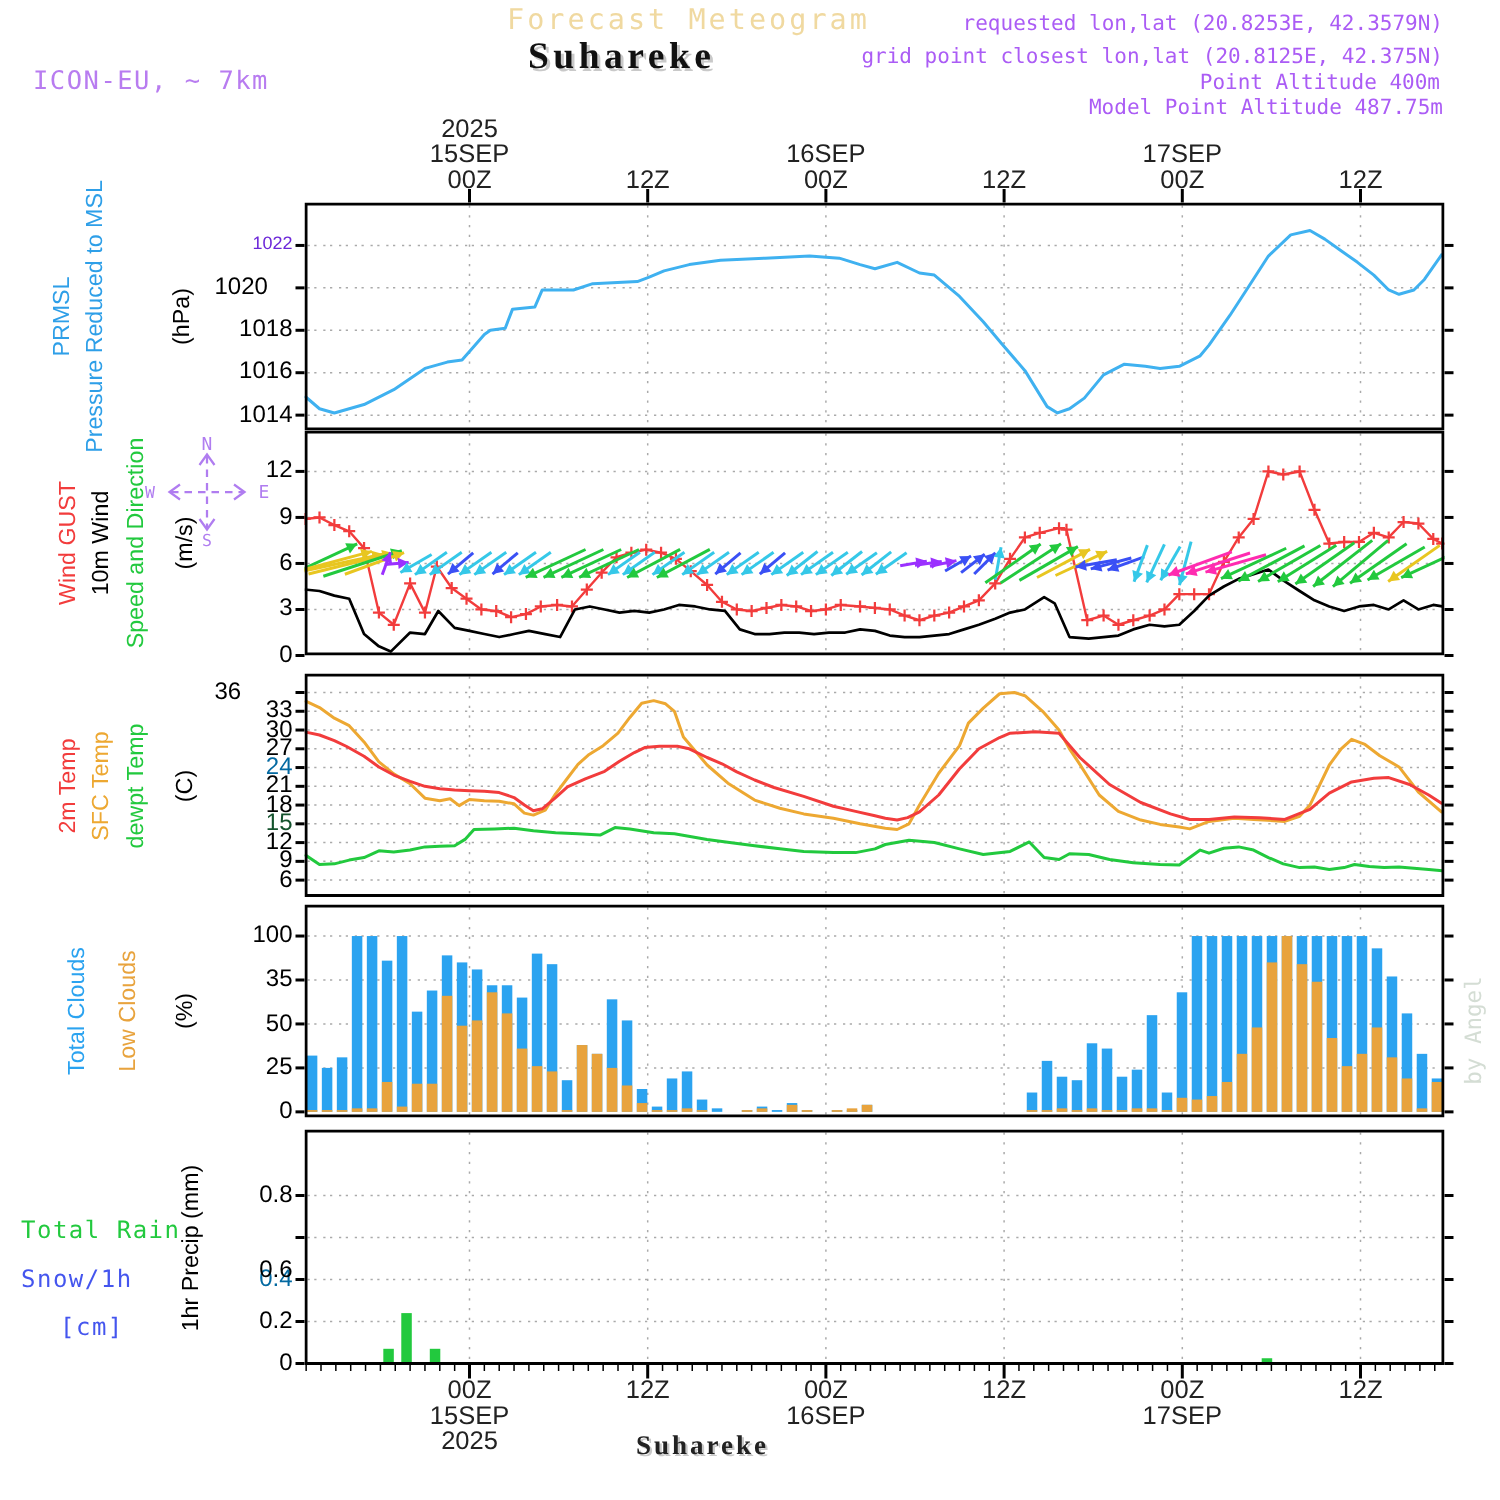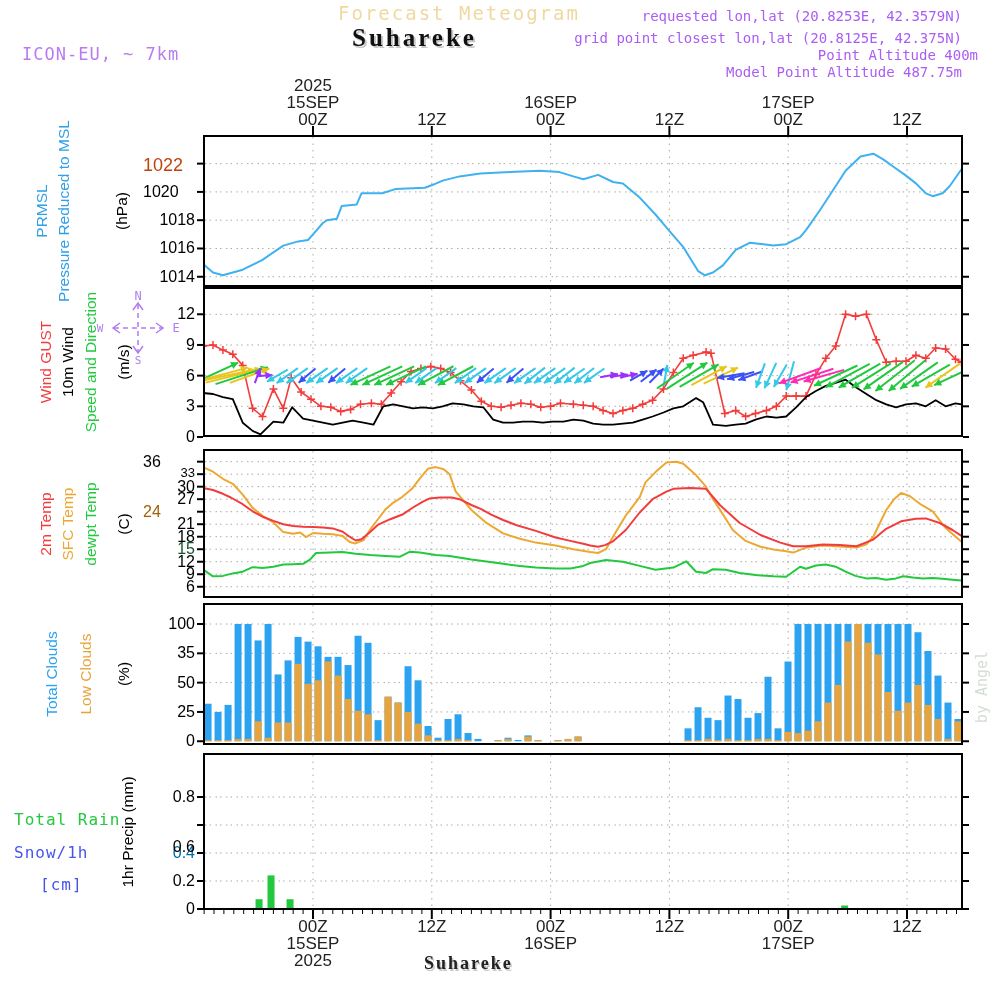--- a/index.html
+++ b/index.html
@@ -15,21 +15,21 @@
 </head>
 <body>
 
 <div id="page">
 
   <div class="abs mono" style="left:338px;top:2px;font-size:19px;letter-spacing:2px;color:#f0d9a0;">Forecast Meteogram</div>
   <div class="abs serif" style="left:352px;top:24px;font-size:25px;font-weight:bold;letter-spacing:3px;color:#111;text-shadow:2px 2px 0 #c9c9c9;">Suhareke</div>
   <div class="abs mono" style="left:22px;top:44px;font-size:17px;letter-spacing:1px;color:#b87cf0;">ICON-EU, ~ 7km</div>
   <div class="abs mono" style="right:38px;top:8px;font-size:14px;color:#ab5cf5;">requested lon,lat (20.8253E, 42.3579N)</div>
   <div class="abs mono" style="right:38px;top:30px;font-size:14px;color:#ab5cf5;">grid point closest lon,lat (20.8125E, 42.375N)</div>
-  <div class="abs mono" style="right:22px;top:47px;font-size:14px;color:#ab5cf5;">Point Altitude 400m</div>
+  <div class="abs mono" style="right:40px;top:47px;font-size:14px;color:#ab5cf5;">Point Altitude 400m</div>
   <div class="abs mono" style="right:38px;top:64px;font-size:14px;color:#ab5cf5;">Model Point Altitude 487.75m</div>
 
   <div class="abs mono rot" style="left:982px;top:687px;font-size:15px;color:#d4ddd4;">by Angel</div>
 
   <div class="abs serif" style="left:424px;top:953px;font-size:18px;font-weight:bold;letter-spacing:2px;color:#222;text-shadow:1.5px 1.5px 0 #c9c9c9;">Suhareke</div>
 
   <div class="abs mono" style="left:14px;top:810px;font-size:16px;letter-spacing:1px;color:#22c93e;">Total  Rain</div>
   <div class="abs mono" style="left:14px;top:843px;font-size:16px;letter-spacing:1px;color:#4455ee;">Snow/1h</div>
   <div class="abs mono" style="left:40px;top:875px;font-size:16px;letter-spacing:1px;color:#4455ee;">[cm]</div>
 
@@ -45,21 +45,21 @@
       <line x1="2" y1="85.1919191919197" x2="758" y2="85.1919191919197" stroke="#aaa" stroke-width="1" stroke-dasharray="1.5 3 1.5 4.5"></line>
       <line x1="2" y1="56.90909090909135" x2="758" y2="56.90909090909135" stroke="#aaa" stroke-width="1" stroke-dasharray="1.5 3 1.5 4.5"></line>
       <line x1="2" y1="28.626262626263" x2="758" y2="28.626262626263" stroke="#aaa" stroke-width="1" stroke-dasharray="1.5 3 1.5 4.5"></line>
       <polyline points="0.1,129.0 10.0,137.5 19.9,140.3 39.7,134.7 59.5,124.8 80.3,110.6 95.2,106.4 105.0,105.0 110.0,99.3 119.9,88.0 123.9,85.2 133.8,83.8 138.7,71.1 153.6,69.6 158.5,58.3 179.3,58.3 192.2,54.1 221.9,52.7 229.8,49.8 239.7,45.6 256.5,41.4 277.3,38.5 307.0,37.1 336.7,35.7 356.5,37.1 370.4,41.4 380.3,44.2 395.1,39.9 410.0,47.0 419.9,48.4 436.7,62.6 452.5,79.5 464.4,93.7 480.3,112.1 495.1,136.1 502.0,140.3 510.0,137.5 519.9,130.4 532.7,114.9 546.6,107.8 560.5,109.2 570.4,110.6 583.2,109.2 597.1,102.2 603.0,95.1 616.9,75.3 629.8,55.5 642.6,35.7 657.5,21.6 670.3,18.7 680.2,24.4 690.1,31.5 702.0,39.9 712.9,48.4 722.8,58.3 729.7,61.2 739.6,58.3 746.6,51.3 758.5,34.3" fill="none" stroke="#3fb1f0" stroke-width="2" stroke-linejoin="round"></polyline>
       <rect x="1" y="1" width="758" height="150" fill="none" stroke="#000" stroke-width="2"></rect>
     </svg>
     <div class="abs" style="left: 143px; top: 267.758px; width: 52px; text-align: right; font-size: 16px; color: rgb(0, 0, 0);">1014</div>
     <div class="abs" style="left: 143px; top: 239.475px; width: 52px; text-align: right; font-size: 16px; color: rgb(0, 0, 0);">1016</div>
     <div class="abs" style="left: 143px; top: 211.192px; width: 52px; text-align: right; font-size: 16px; color: rgb(0, 0, 0);">1018</div>
     <div class="abs" style="left: 143px; top: 182.909px; width: 52px; text-align: left; font-size: 16px; color: rgb(0, 0, 0);">1020</div>
-    <div class="abs" style="left: 143px; top: 154.626px; width: 52px; text-align: left; font-size: 18px; color: #c2410c;">1022</div>
+    <div class="abs" style="left: 143px; top: 154.626px; width: 52px; text-align: right; font-size: 12px; color: #6d28d9;">1022</div>
     <div class="abs rot" style="left: 42px; top: 211px; font-size: 15.5px; color: rgb(46, 159, 232);">PRMSL</div>
     <div class="abs rot" style="left: 64px; top: 211px; font-size: 15.5px; color: rgb(46, 159, 232);">Pressure Reduced to MSL</div>
     <div class="abs rot" style="left: 122px; top: 211px; font-size: 15.5px; color: rgb(0, 0, 0);">(hPa)</div>
     <svg width="760" height="150" style="left:203px;top:287px;">
       <line x1="110" y1="2" x2="110" y2="148" stroke="#aaa" stroke-width="1" stroke-dasharray="1.5 5"></line>
       <line x1="228.8" y1="2" x2="228.8" y2="148" stroke="#aaa" stroke-width="1" stroke-dasharray="1.5 5"></line>
       <line x1="347.6" y1="2" x2="347.6" y2="148" stroke="#aaa" stroke-width="1" stroke-dasharray="1.5 5"></line>
       <line x1="466.40000000000003" y1="2" x2="466.40000000000003" y2="148" stroke="#aaa" stroke-width="1" stroke-dasharray="1.5 5"></line>
       <line x1="585.2" y1="2" x2="585.2" y2="148" stroke="#aaa" stroke-width="1" stroke-dasharray="1.5 5"></line>
       <line x1="704" y1="2" x2="704" y2="148" stroke="#aaa" stroke-width="1" stroke-dasharray="1.5 5"></line>
@@ -471,24 +471,24 @@
       <polyline points="0.1,38.9 10.0,41.0 19.9,44.8 27.8,48.5 39.7,55.2 49.6,62.3 59.5,67.7 70.4,71.9 80.3,75.2 90.2,76.9 100.1,77.7 110.0,78.1 119.9,78.5 129.8,79.4 139.7,82.7 146.6,87.7 152.6,91.5 158.5,90.2 167.4,82.7 175.3,75.6 187.2,70.2 200.1,65.2 210.0,58.5 219.9,52.7 226.8,49.4 236.7,48.5 248.6,48.5 256.5,50.2 268.4,56.0 278.3,60.2 288.2,65.6 300.1,71.0 313.0,76.0 332.8,81.9 352.6,88.5 367.4,91.9 380.3,94.8 387.2,96.5 395.1,97.7 402.1,96.1 410.0,92.3 422.8,81.0 436.7,63.5 449.6,50.2 463.4,42.7 470.4,39.8 487.2,38.9 503.0,39.8 516.9,56.0 536.7,74.0 557.5,86.0 577.3,93.6 590.2,97.3 603.0,97.3 619.9,95.6 636.7,96.1 653.5,97.3 670.3,90.6 683.2,79.8 698.1,72.3 712.9,69.8 722.8,69.4 736.7,74.0 749.5,81.0 758.5,86.9" fill="none" stroke="#f23c3c" stroke-width="2" stroke-linejoin="round"></polyline>
       <polyline points="0.1,120.7 10.0,127.3 19.9,126.9 29.8,124.4 39.7,122.7 49.6,118.2 59.5,119.0 70.4,117.7 80.3,115.6 90.2,115.2 100.1,114.8 107.0,110.6 113.0,104.0 126.8,103.6 139.7,103.1 152.6,104.8 167.4,106.1 182.3,106.9 197.1,107.7 207.0,102.7 216.9,103.6 232.8,106.1 246.6,106.9 268.4,110.6 287.2,113.1 300.1,114.8 316.9,116.9 332.8,118.6 352.6,119.4 367.4,119.4 380.3,116.9 387.2,114.0 403.0,111.1 419.9,112.7 436.7,116.9 452.5,120.7 470.4,118.6 483.2,112.3 493.1,122.7 503.0,124.0 510.0,120.2 522.8,120.7 536.7,124.0 552.5,126.1 570.4,127.3 583.2,127.7 597.1,117.7 603.0,119.8 612.9,116.5 622.8,115.6 632.7,117.7 642.6,122.7 652.5,126.9 663.4,129.4 673.3,129.0 683.2,130.7 693.1,129.4 700.0,127.3 709.9,128.6 719.8,129.4 729.7,129.0 739.6,129.8 749.5,130.7 758.5,131.5" fill="none" stroke="#22c93e" stroke-width="2" stroke-linejoin="round"></polyline>
       <rect x="1" y="1" width="758" height="147" fill="none" stroke="#000" stroke-width="2"></rect>
     </svg>
     <div class="abs" style="left: 143px; top: 577.746px; width: 52px; text-align: right; font-size: 16px; color: rgb(0, 0, 0);">6</div>
     <div class="abs" style="left: 143px; top: 565.239px; width: 52px; text-align: right; font-size: 16px; color: rgb(0, 0, 0);">9</div>
     <div class="abs" style="left: 143px; top: 552.731px; width: 52px; text-align: right; font-size: 16px; color: rgb(0, 0, 0);">12</div>
     <div class="abs" style="left: 143px; top: 540.224px; width: 52px; text-align: right; font-size: 16px; color: #14532d;">15</div>
     <div class="abs" style="left: 143px; top: 527.716px; width: 52px; text-align: right; font-size: 16px; color: rgb(0, 0, 0);">18</div>
     <div class="abs" style="left: 143px; top: 515.208px; width: 52px; text-align: right; font-size: 16px; color: rgb(0, 0, 0);">21</div>
-    <div class="abs" style="left: 143px; top: 502.701px; width: 52px; font-size: 16px; color: #a16207;">24</div>
+    <div class="abs" style="left: 143px; top: 502.701px; width: 52px; text-align: right; font-size: 16px; color: #0369a1;">24</div>
     <div class="abs" style="left: 143px; top: 490.193px; width: 52px; text-align: right; font-size: 16px; color: rgb(0, 0, 0);">27</div>
     <div class="abs" style="left: 143px; top: 477.686px; width: 52px; text-align: right; font-size: 16px; color: rgb(0, 0, 0);">30</div>
-    <div class="abs" style="left: 143px; top: 465.178px; width: 52px; text-align: right; font-size: 13px; color: rgb(0, 0, 0);">33</div>
+    <div class="abs" style="left: 143px; top: 465.178px; width: 52px; text-align: right; font-size: 16px; color: rgb(0, 0, 0);">33</div>
     <div class="abs" style="left: 143px; top: 452.671px; width: 52px; text-align: left; font-size: 16px; color: rgb(0, 0, 0);">36</div>
     <div class="abs rot" style="left: 46px; top: 523.5px; font-size: 15.5px; color: rgb(242, 60, 60);">2m Temp</div>
     <div class="abs rot" style="left: 68px; top: 523.5px; font-size: 15.5px; color: rgb(237, 168, 50);">SFC Temp</div>
     <div class="abs rot" style="left: 91px; top: 523.5px; font-size: 15.5px; color: rgb(34, 201, 62);">dewpt Temp</div>
     <div class="abs rot" style="left: 124px; top: 523.5px; font-size: 15.5px; color: rgb(0, 0, 0);">(C)</div>
     <svg width="760" height="142" style="left:203px;top:603px;">
       <line x1="110" y1="2" x2="110" y2="140" stroke="#aaa" stroke-width="1" stroke-dasharray="1.5 5"></line>
       <line x1="228.8" y1="2" x2="228.8" y2="140" stroke="#aaa" stroke-width="1" stroke-dasharray="1.5 5"></line>
       <line x1="347.6" y1="2" x2="347.6" y2="140" stroke="#aaa" stroke-width="1" stroke-dasharray="1.5 5"></line>
       <line x1="466.40000000000003" y1="2" x2="466.40000000000003" y2="140" stroke="#aaa" stroke-width="1" stroke-dasharray="1.5 5"></line>

